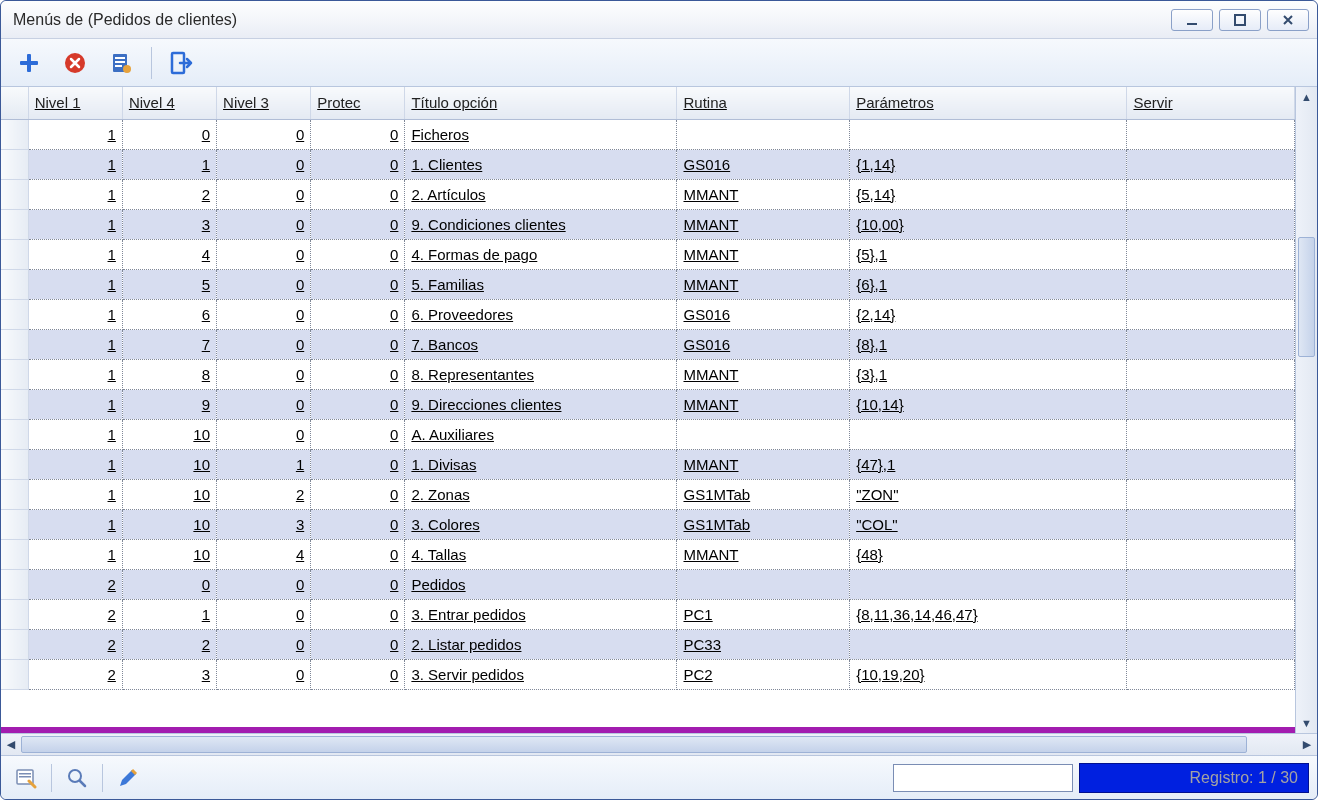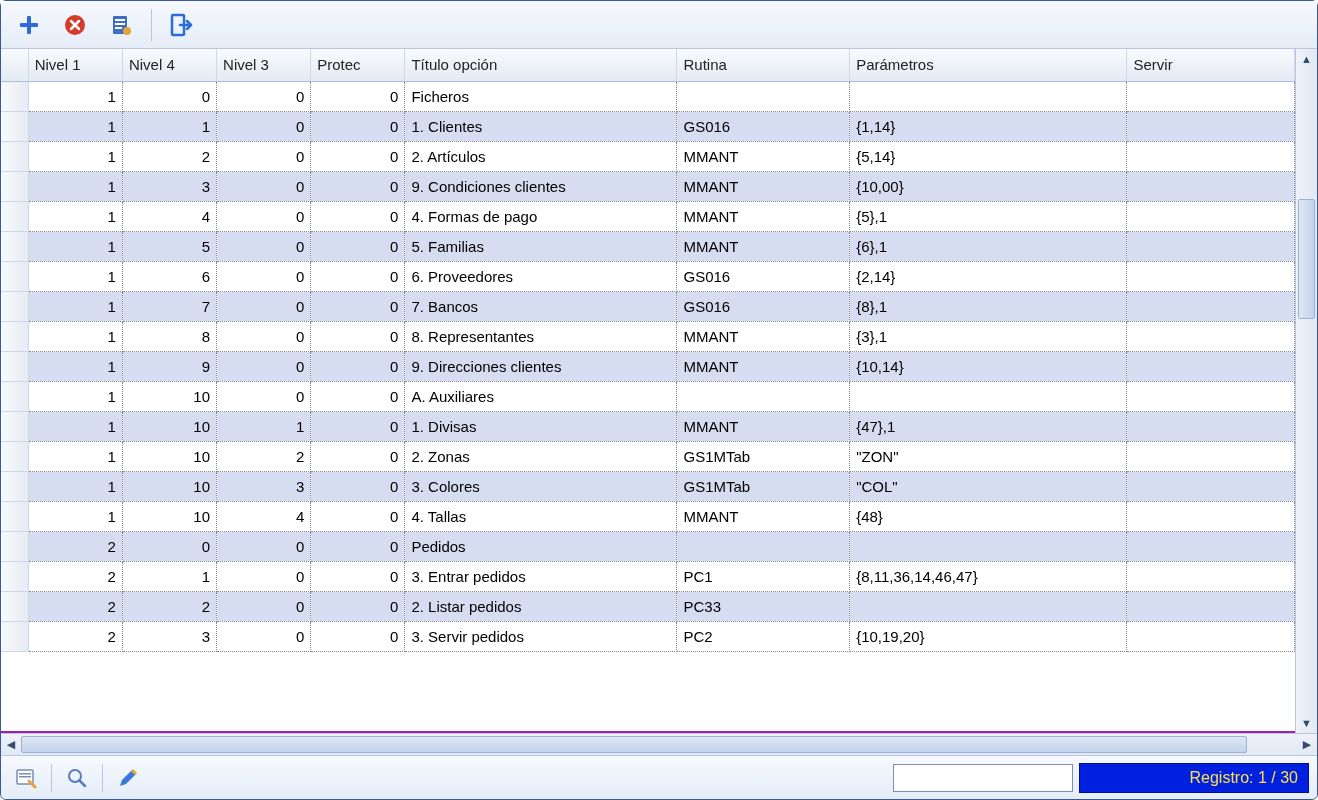--- a/index.html
+++ b/index.html
@@ -79,21 +79,22 @@
 }
 .grid-scroll {
   flex:1;
   overflow: hidden;
   position: relative;
   display:flex;
 }
 .grid-body-wrap {
   flex:1;
   overflow:hidden;
-  border-bottom: 2px solid #a21caf;
+  border-bottom: 6px solid #a21caf;
+  text-decoration: underline;
 }
 table.grid {
   border-collapse: collapse;
   width: 100%;
   table-layout: fixed;
 }
 table.grid thead th {
   background: linear-gradient(to bottom,#f8fafc,#e4eaf3);
   border-right: 1px solid #cfd8e8;
   border-bottom: 1px solid #b0bdd6;
@@ -178,21 +179,21 @@
 .sb-spacer{flex:1;}
 .sb-input{
   width:180px; height:28px;
   border:1px solid #7a8db4;
   background:#fff;
   padding:0 4px;
 }
 .sb-record{
   width:230px; height:30px;
   background:#0020e0;
-  color:#fde047;
+  color:#a3a3a3;
   display:flex; align-items:center; justify-content:flex-end;
   padding:0 10px;
   font-size:16px;
   border:1px solid #001090;
 }
 table.grid thead th.row-selector-h{
   width:26px; padding:0;
 }
 table.grid tbody td.row-selector-c{
   width:26px; padding:0;
@@ -202,20 +203,40 @@
 }
 
 
 tr.partial td { color:#888; }
 </style>
 </head>
 <body>
 
 <div class="window">
 
+  <div class="titlebar">
+    <div class="titlebar-title">Menús de (Pedidos de clientes)</div>
+    <div class="win-controls">
+      <div class="win-btn">
+        <svg viewBox="0 0 14 14">
+            <rect x="2" y="10" width="10" height="2" fill="#334b6e"></rect>
+          </svg>
+      </div>
+      <div class="win-btn">
+        <svg viewBox="0 0 14 14">
+            <rect x="2" y="2" width="10" height="10" fill="none" stroke="#334b6e" stroke-width="2"></rect>
+          </svg>
+      </div>
+      <div class="win-btn">
+        <svg viewBox="0 0 14 14">
+            <path d="M3 3 L11 11 M11 3 L3 11" stroke="#334b6e" stroke-width="2"></path>
+          </svg>
+      </div>
+    </div>
+  </div>
 
   <div class="toolbar">
     <div class="tb-btn">
       <svg width="24" height="24" viewBox="0 0 24 24">
         <rect x="10" y="3" width="4" height="18" rx="1" fill="#2d6cd8"></rect>
         <rect x="3" y="10" width="18" height="4" rx="1" fill="#2d6cd8"></rect>
       </svg>
     </div>
     <div class="tb-btn">
       <svg width="24" height="24" viewBox="0 0 24 24">

